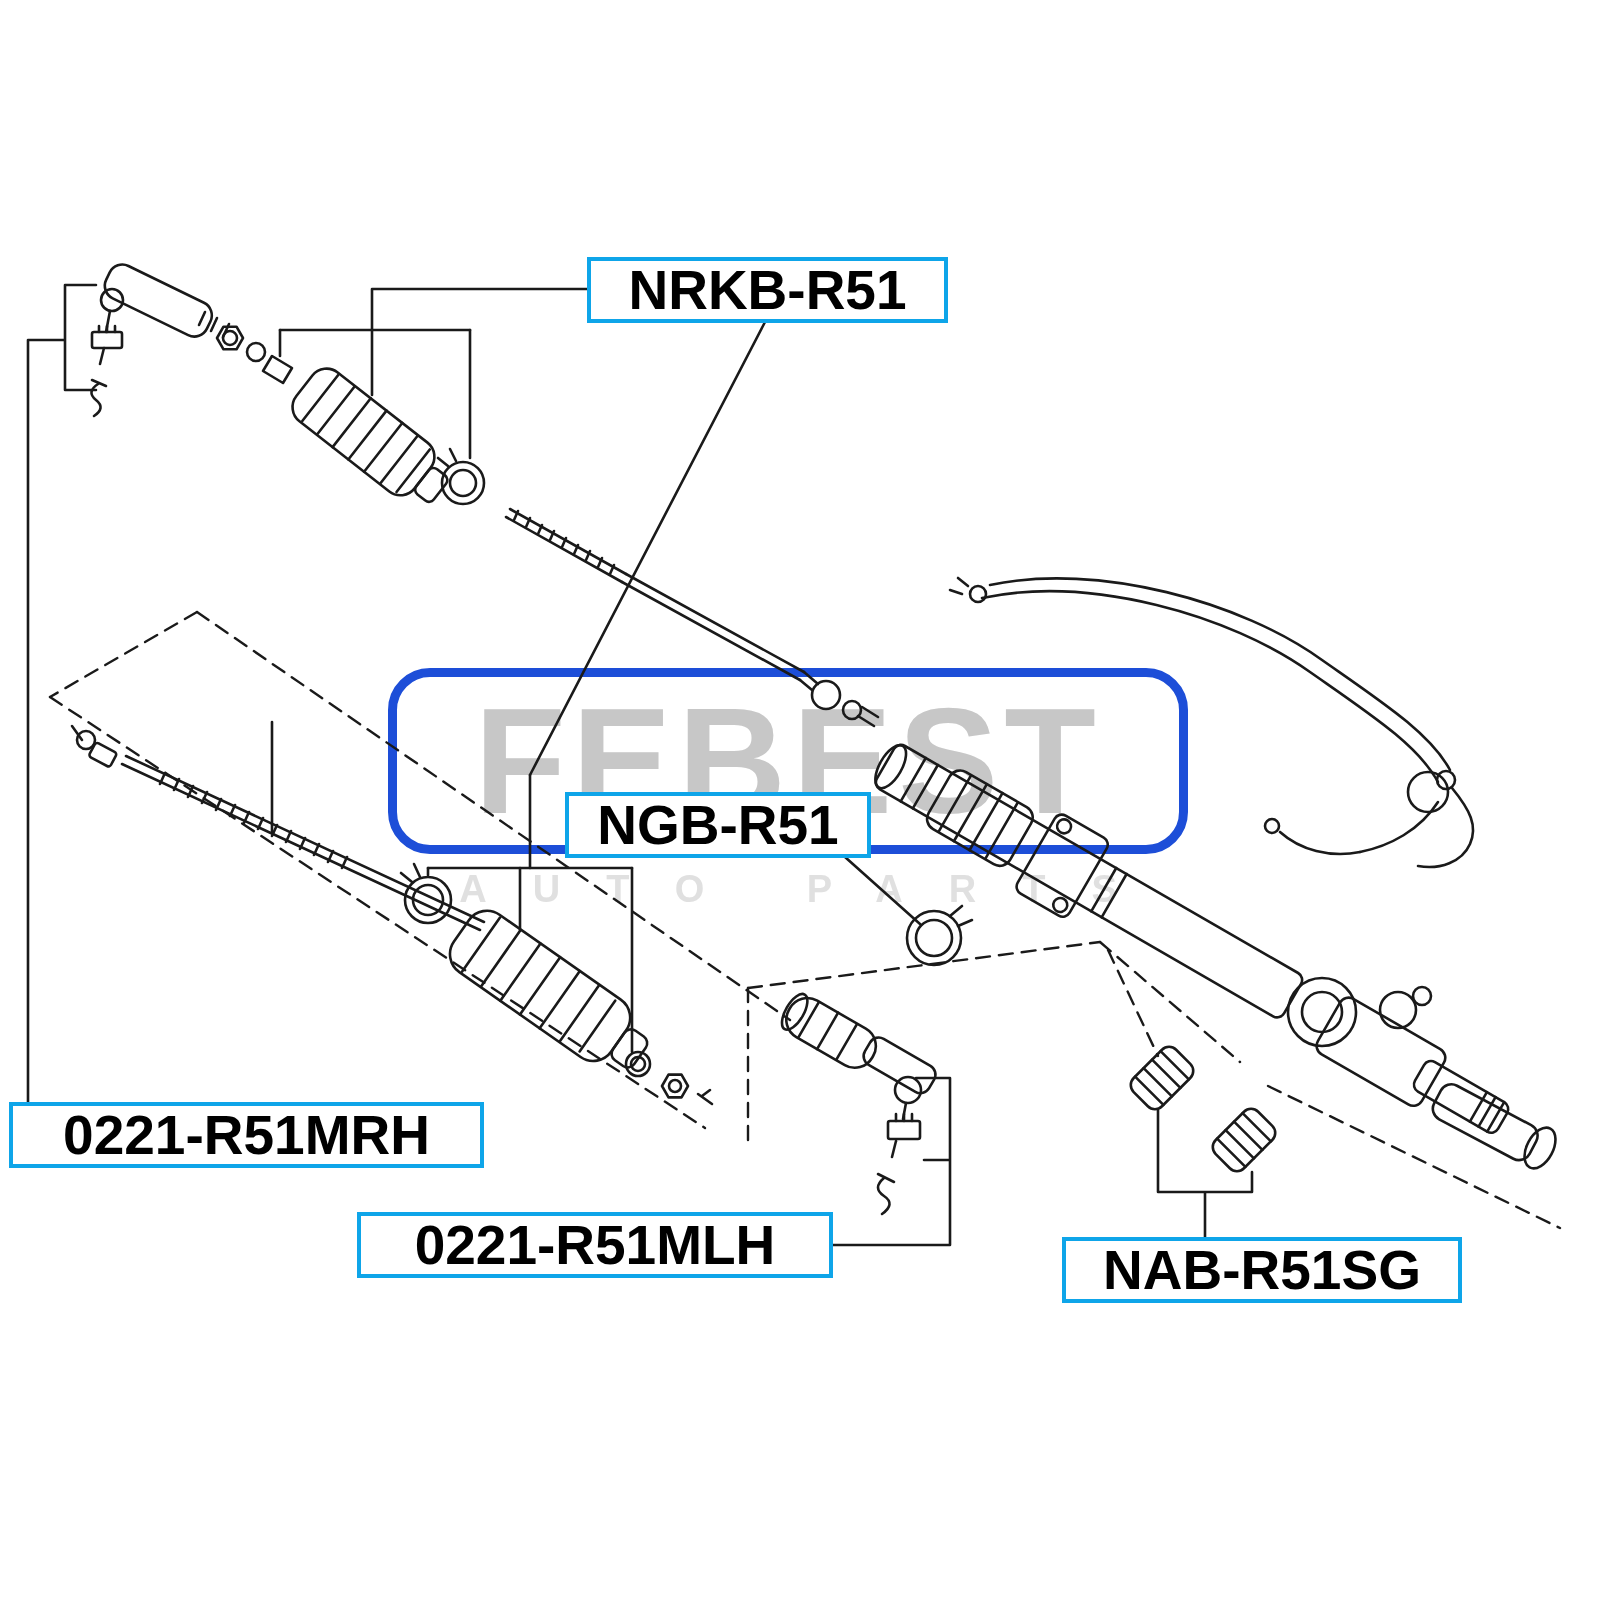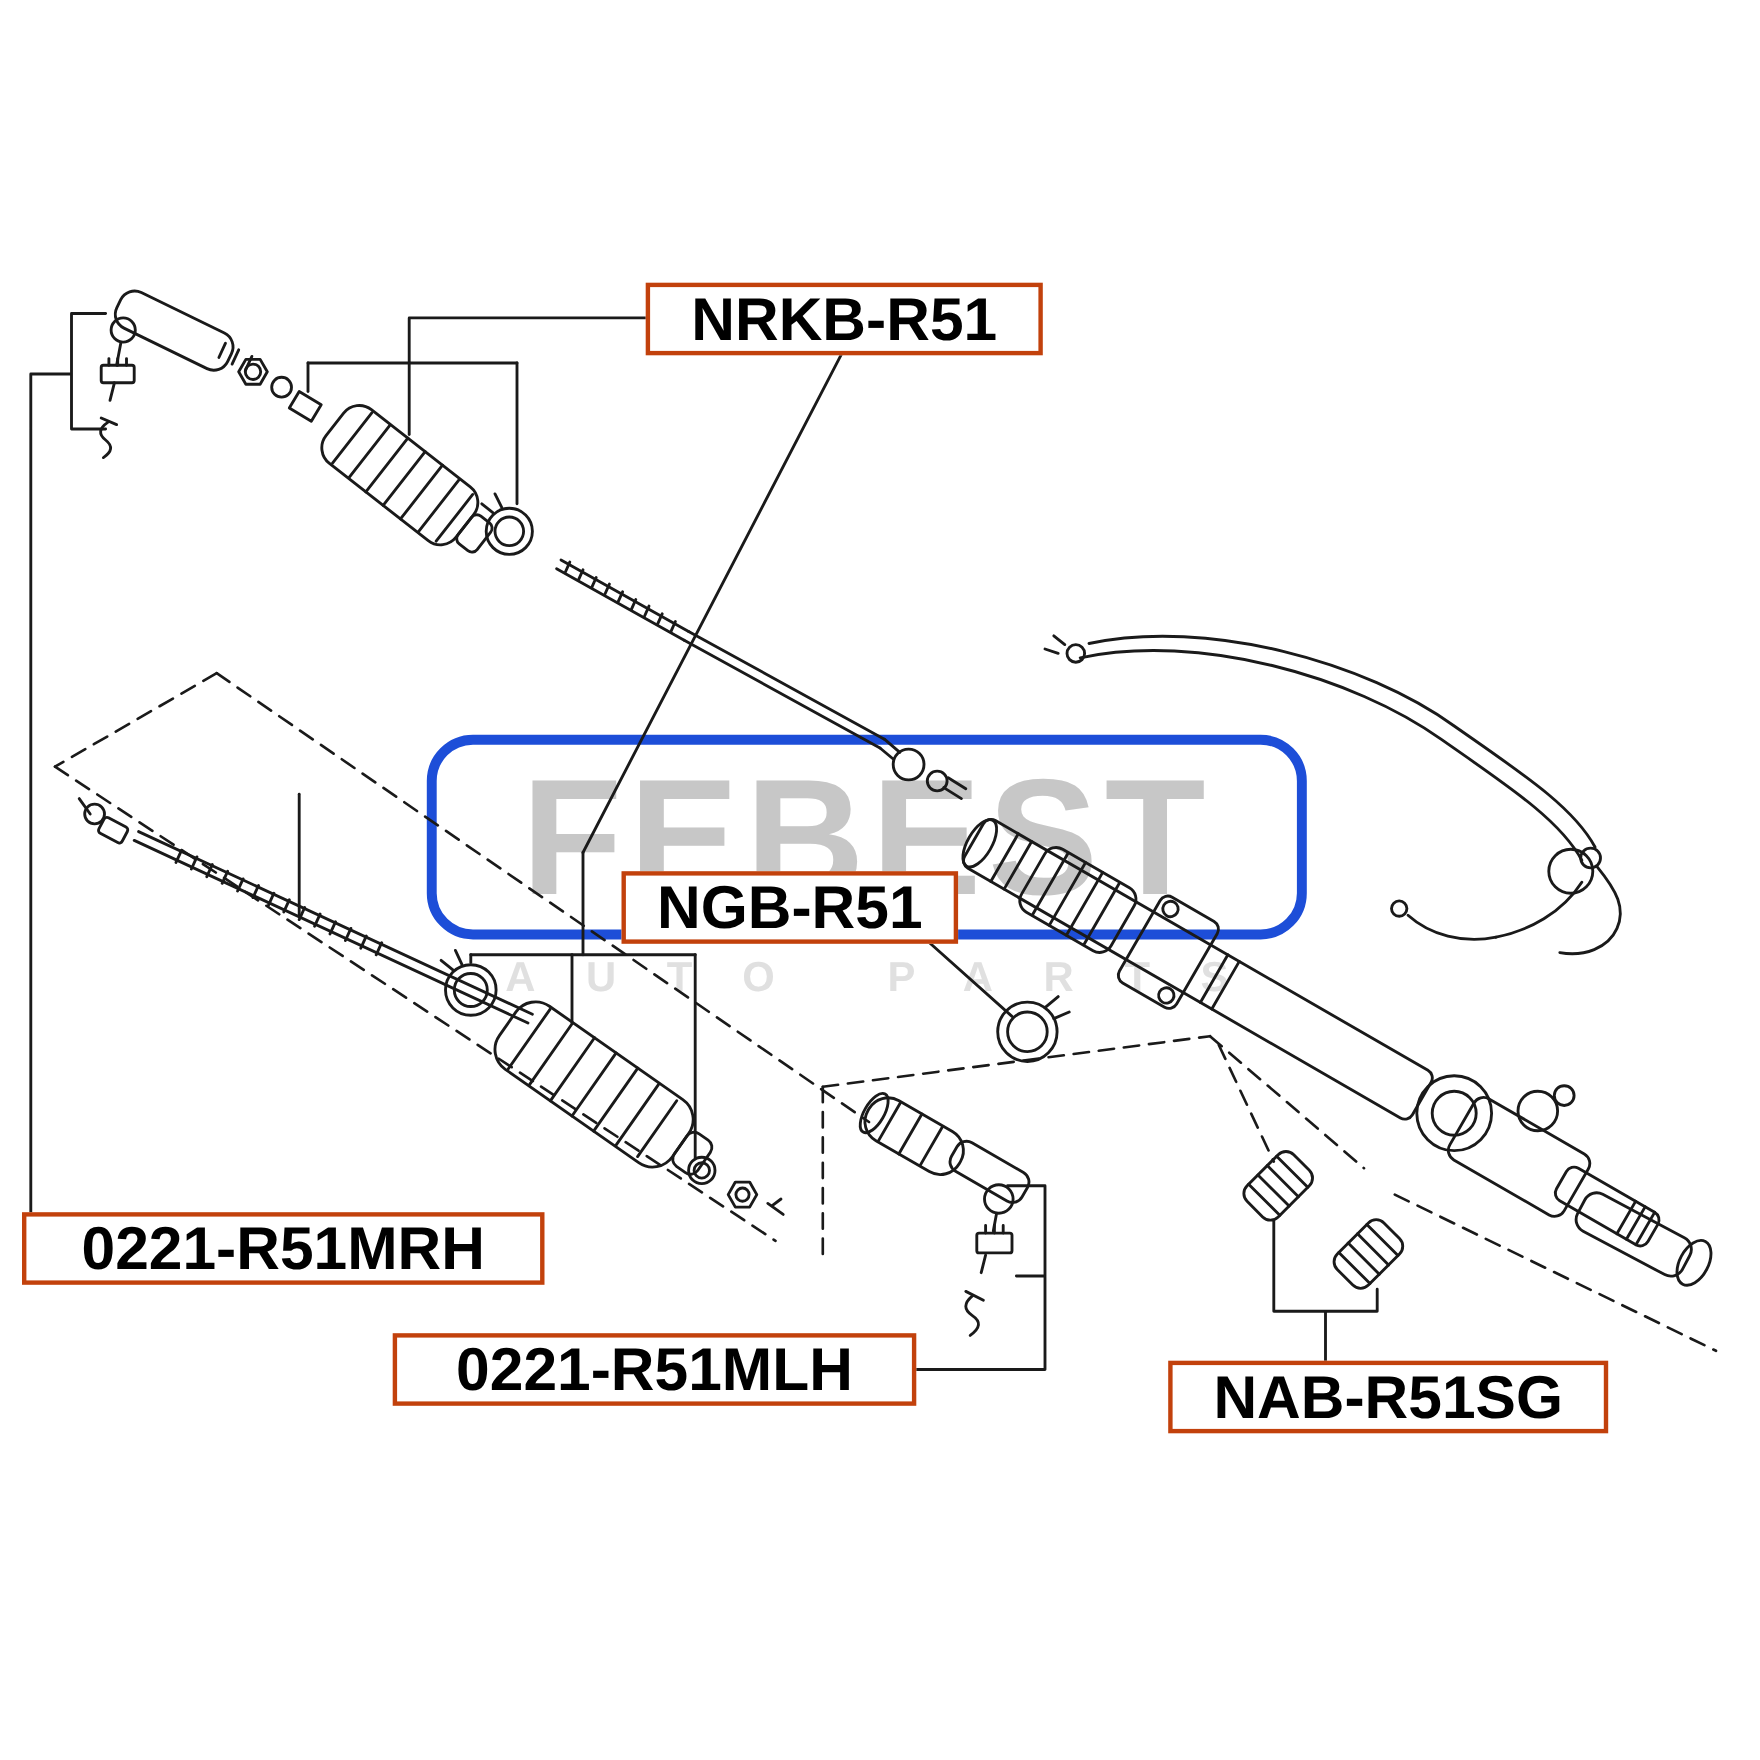--- a/index.html
+++ b/index.html
@@ -22,21 +22,21 @@
   }
   .wm-tagline {
     margin-top:14px; font-weight:bold; font-size:38px; color:#e0e0e0;
     letter-spacing:46px; text-indent:46px; white-space:nowrap;
   }
   svg.linework { position:absolute; left:0; top:0; z-index:1; }
   .ln { fill:none; stroke:#1a1a1a; stroke-width:2.6; stroke-linecap:round; stroke-linejoin:round; }
   .dash { stroke-dasharray:14 9; stroke-width:2.4; }
   .plabel {
     position:absolute; z-index:2; box-sizing:border-box; height:66px;
-    border:4px solid #c2410c; background:#fff; display:flex; align-items:center;
+    border:4px solid #0ea5e9; background:#fff; display:flex; align-items:center;
     justify-content:center; font-weight:bold; font-size:55px; color:#000;
     font-family:"Liberation Sans", sans-serif; white-space:nowrap;
   }
 </style>
 </head>
 <body>
 
 <div class="stage">
 
   <div class="watermark">
@@ -233,21 +233,21 @@
 
   <div class="plabel" style="left:587px; top:257px; width:361px;">
     <span>NRKB-R51</span>
   </div>
 
 
   <div class="plabel" style="left:565px; top:792px; width:306px;">
     <span>NGB-R51</span>
   </div>
 
-  <div class="plabel" style="left:20px; top:1102px; width:475px;">
+  <div class="plabel" style="left:9px; top:1102px; width:475px;">
     <span>0221-R51MRH</span>
   </div>
 
   <div class="plabel" style="left:357px; top:1212px; width:476px;text-align:center;">
     <span>0221-R51MLH</span>
   </div>
 
   <div class="plabel" style="left:1062px; top:1237px; width:400px;">
     <span>NAB-R51SG</span>
   </div>

